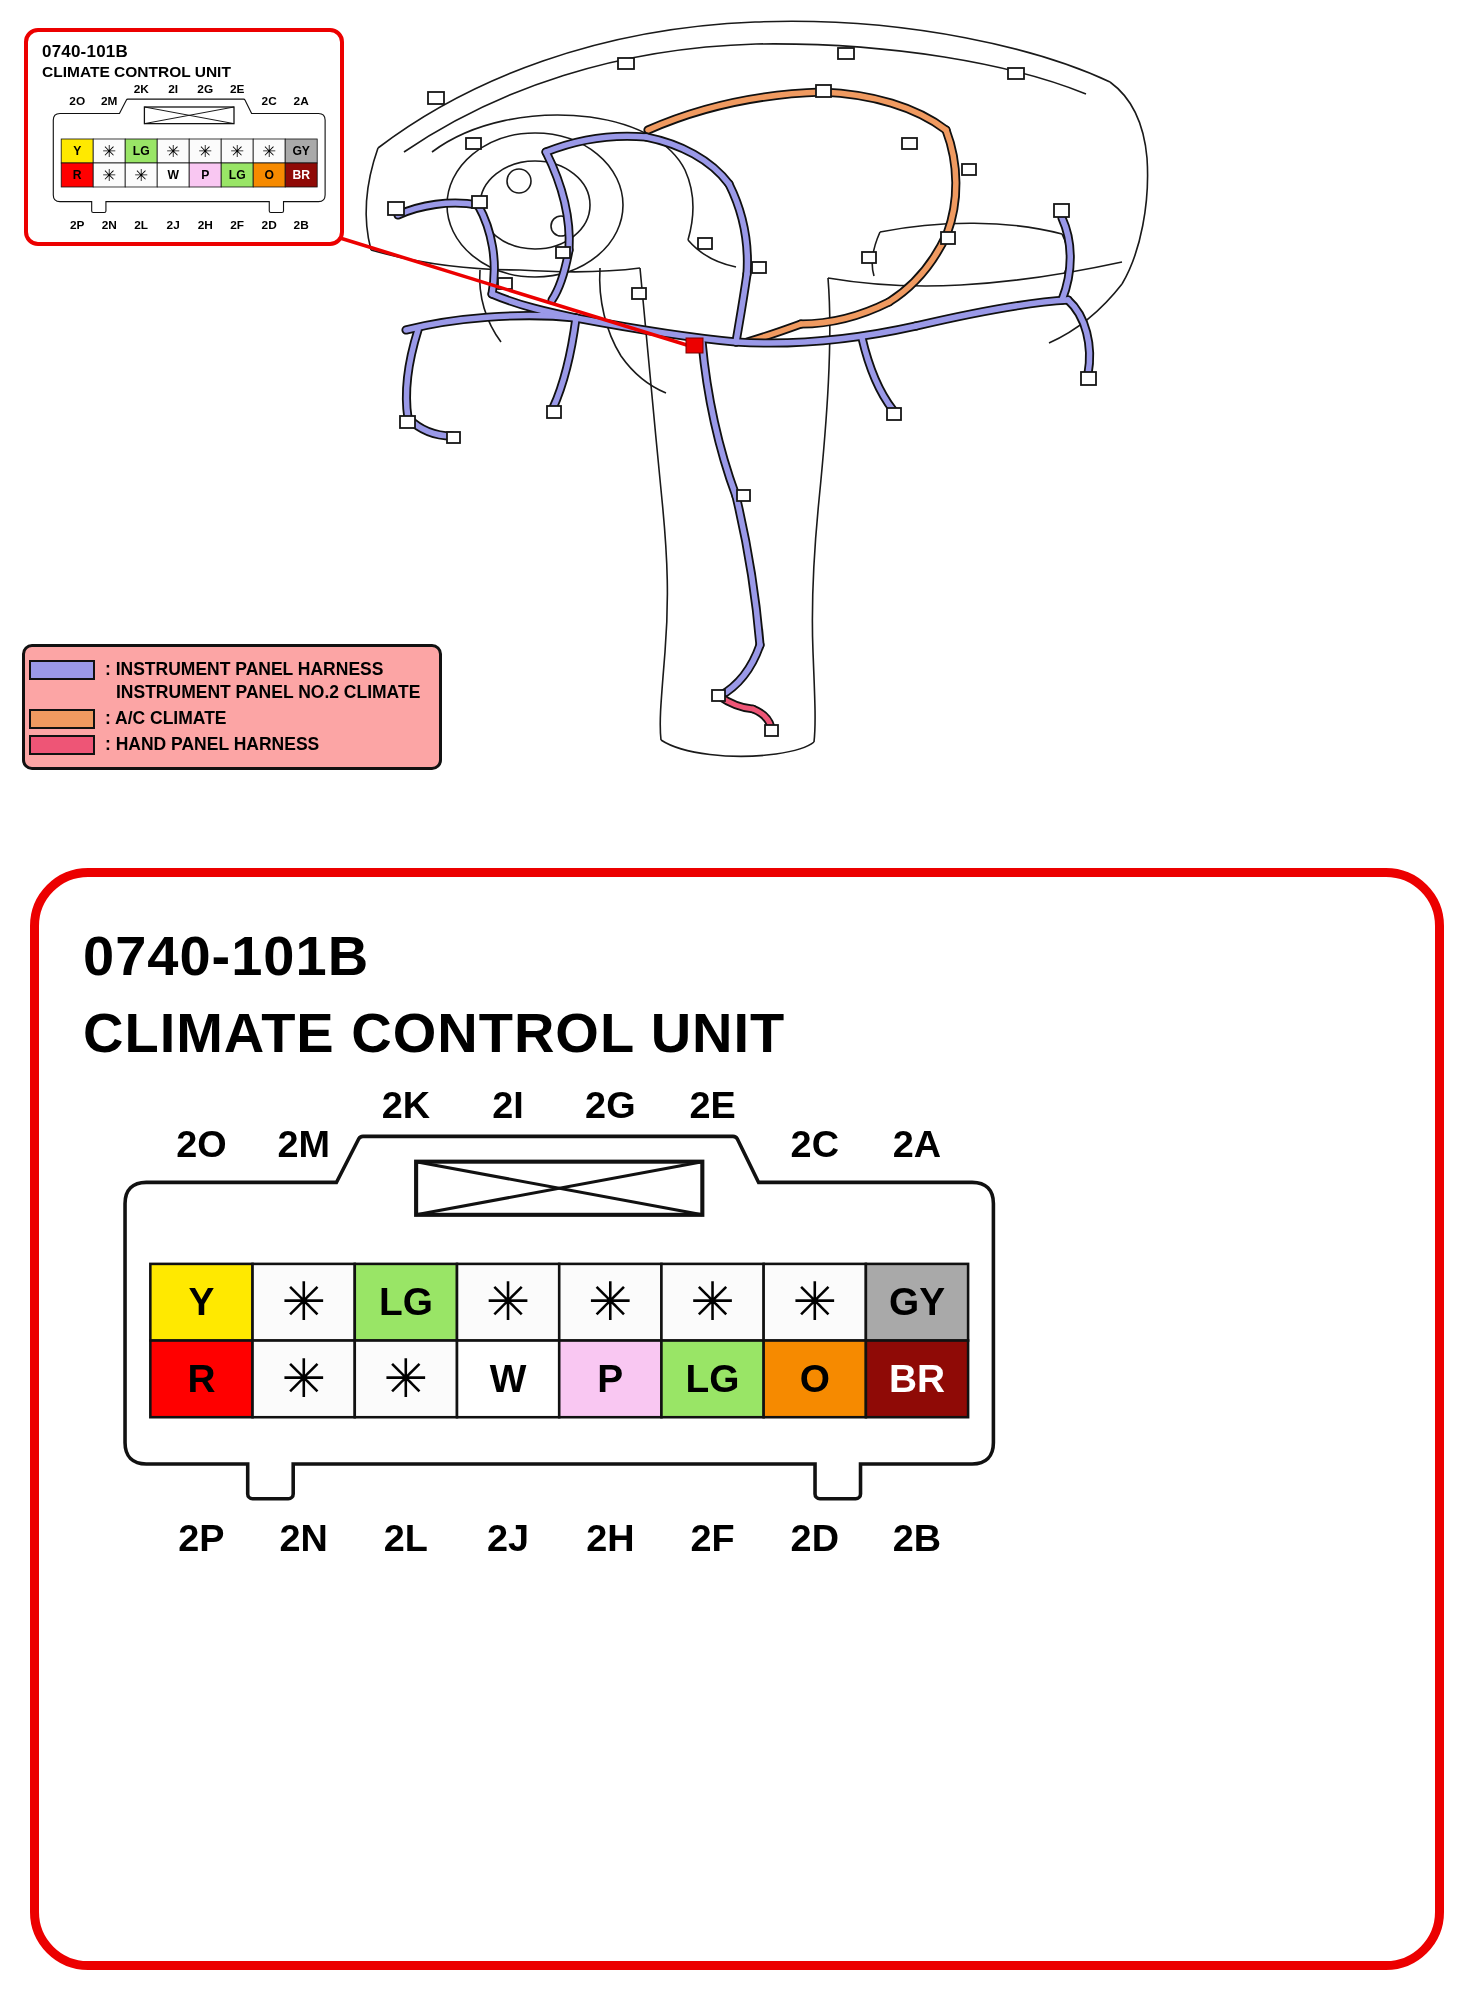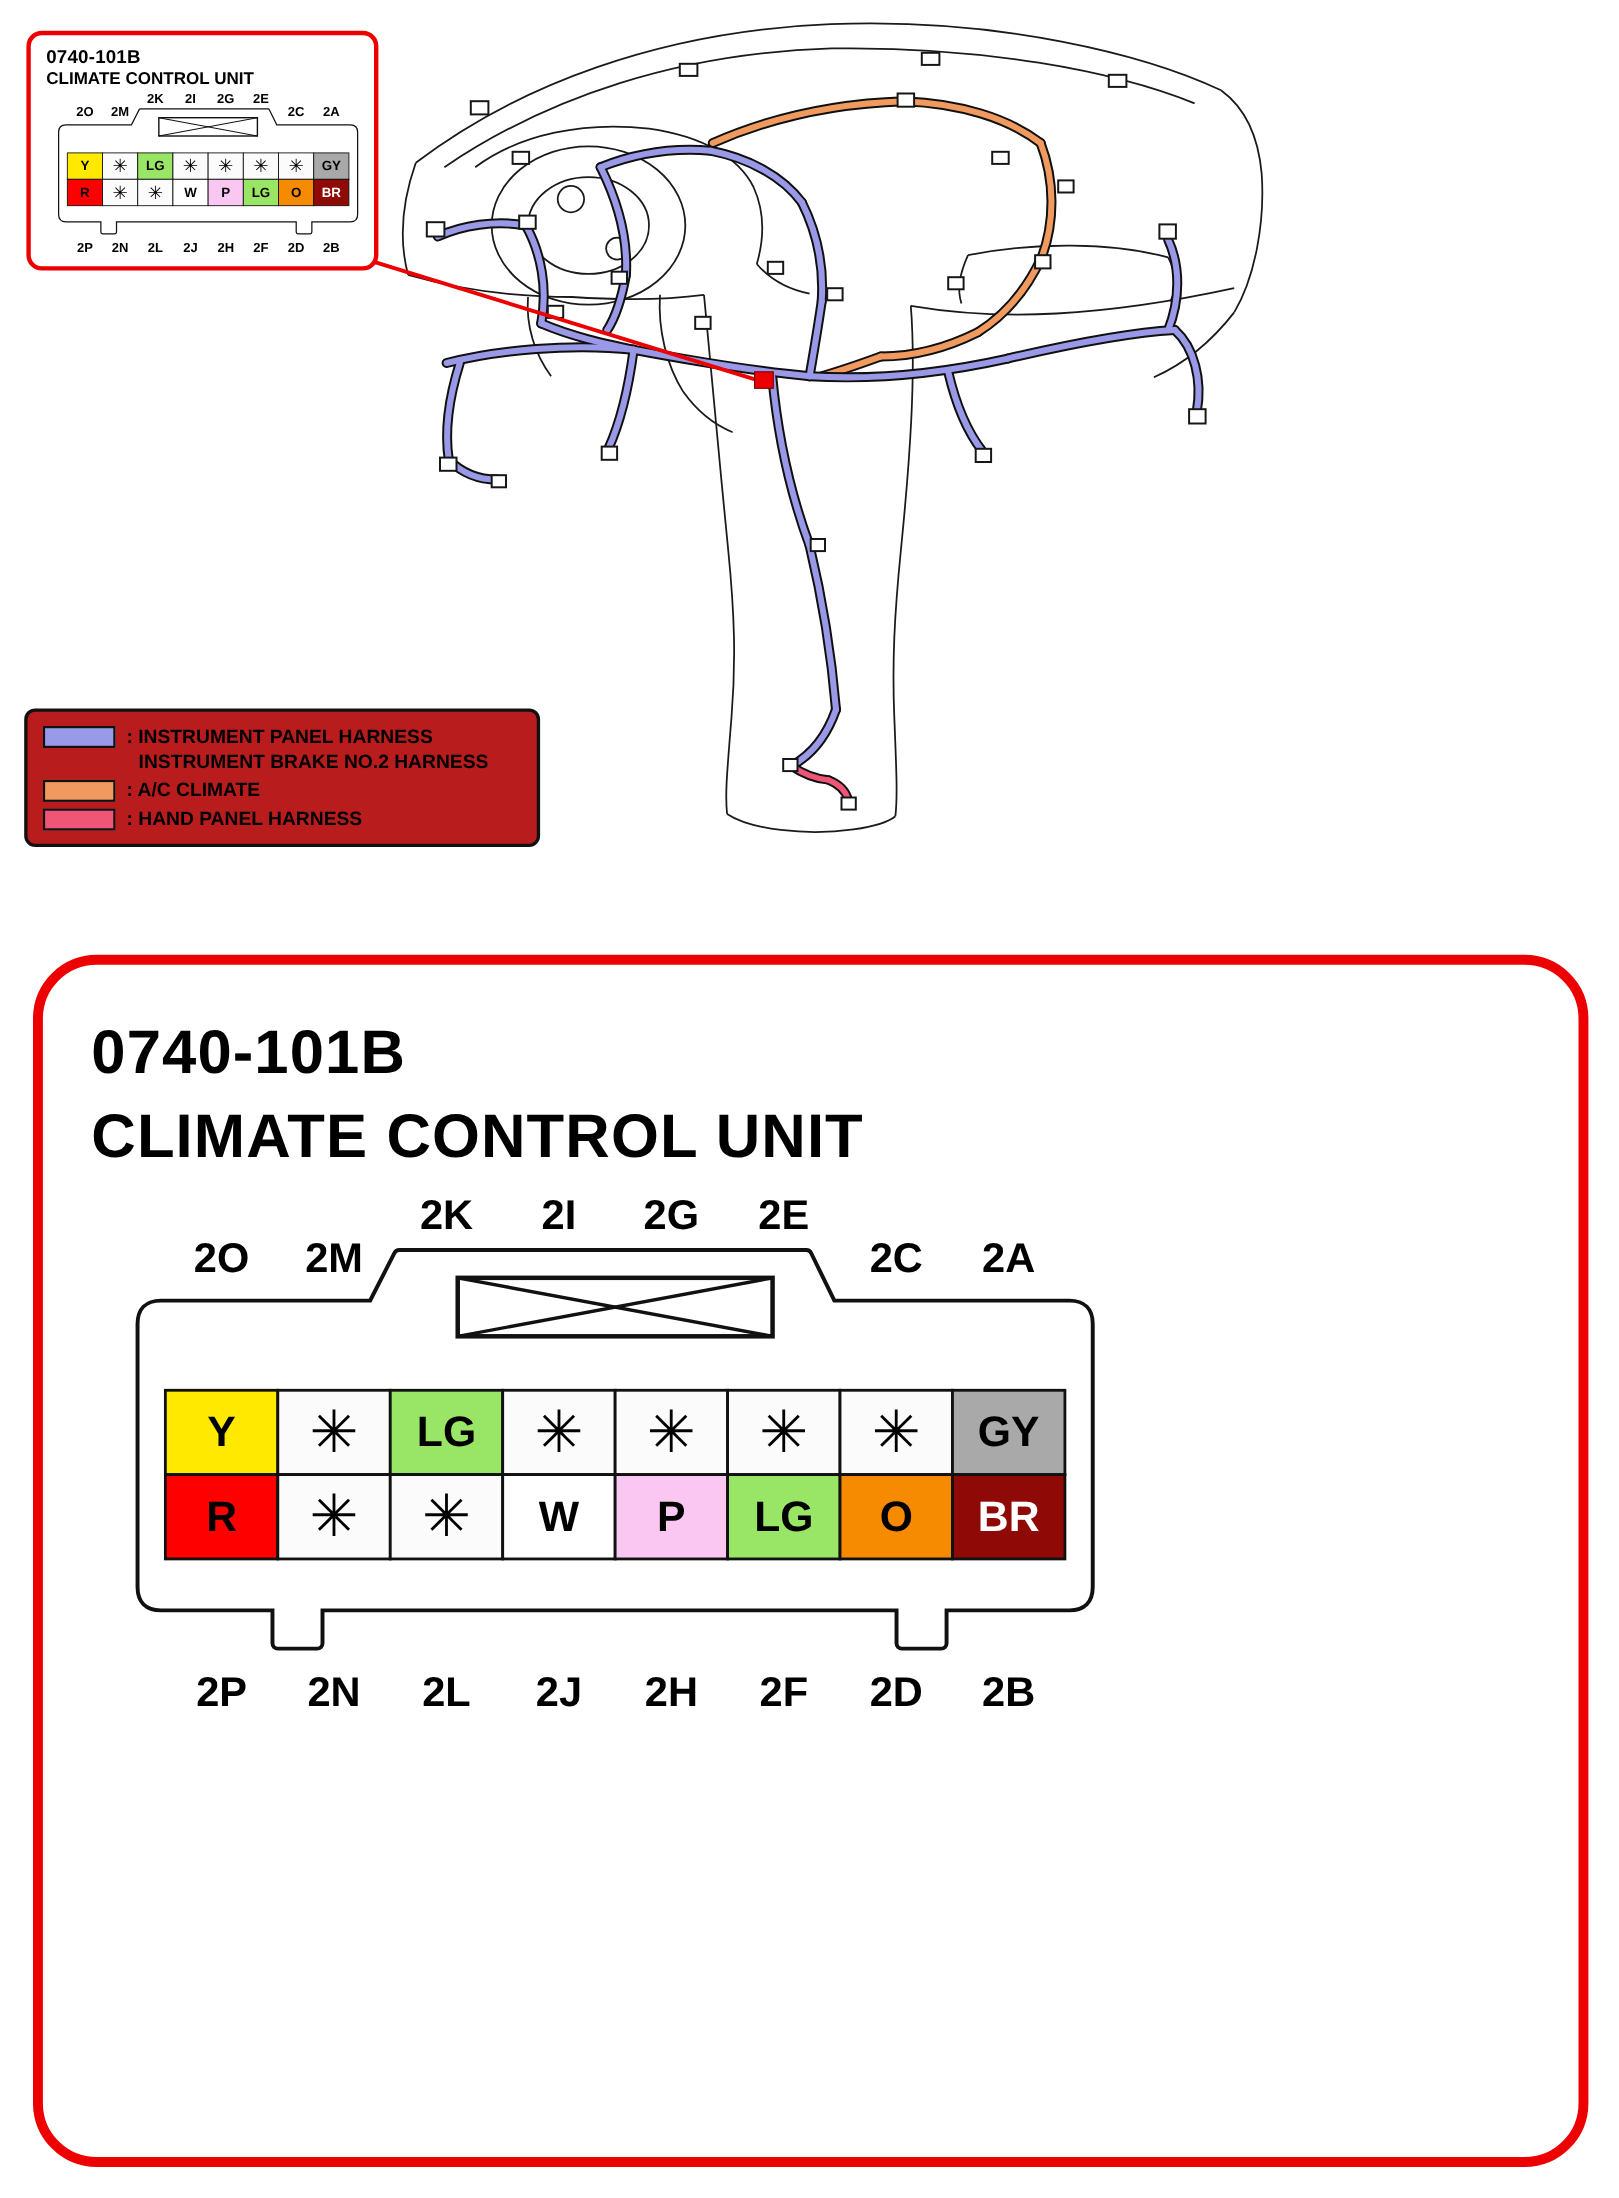--- a/index.html
+++ b/index.html
@@ -11,22 +11,22 @@
   .callout{position:absolute;left:24px;top:28px;width:320px;height:218px;border:4px solid var(--accent);
            border-radius:14px;background:#fff;padding:10px 12px 6px 14px;z-index:3}
   .callout .code{font-size:17px;font-weight:bold;letter-spacing:.2px}
   .callout .title{font-size:15.5px;font-weight:bold;margin-top:1px;white-space:nowrap}
   .callout svg{display:block;width:288px;margin-top:2px}
 
   
   .harness-svg{position:absolute;left:0;top:0;z-index:1;pointer-events:none}
 
   
-  .legend{position:absolute;left:22px;top:644px;width:469px;border:3px solid #111;border-radius:10px;
-          background:#b91c1c;padding:8px 14px;z-index:2}
+  .legend{position:absolute;left:22px;top:644px;width:420px;border:3px solid #111;border-radius:10px;
+          background:#fca5a5;padding:8px 4px;z-index:2}
   .legend-row{display:flex;gap:10px;margin:3px 0;align-items:flex-start}
   .swatch{width:66px;height:20px;border:2px solid #111;flex:none;margin-top:2px}
   .legend-text div{font-size:17.5px;font-weight:bold;line-height:23px;white-space:nowrap}
   .legend-text .cont{padding-left:11px}
 
   
   .main-box{position:absolute;left:30px;top:868px;width:1414px;height:1102px;border:9px solid var(--accent);
             border-radius:58px;background:#fff;z-index:2;padding:46px 0 0 44px}
   .main-box .code{font-size:56px;font-weight:bold;letter-spacing:1px}
   .main-box .title{font-size:56px;font-weight:bold;margin-top:12px;letter-spacing:1px;white-space:nowrap}
@@ -227,21 +227,21 @@
 
   <line x1="340" y1="238" x2="690" y2="346" style="stroke:var(--accent)" stroke-width="3.5"></line>
   <rect x="686" y="338" width="17" height="15" style="fill:var(--accent)" stroke="#7a0000" stroke-width="1"></rect>
 </svg>
 
 <div class="legend">
     <div class="legend-row">
       <span class="swatch" style="background: rgb(154, 153, 232);"></span>
       <div class="legend-text">
         <div>: INSTRUMENT PANEL HARNESS</div>
-        <div class="cont">INSTRUMENT BRAKE NO.2 HARNESS</div>
+        <div class="cont">INSTRUMENT PANEL NO.2 CLIMATE</div>
       </div>
     </div>
     <div class="legend-row">
       <span class="swatch" style="background: rgb(240, 154, 96);"></span>
       <div class="legend-text">
         <div>: A/C CLIMATE</div>
       </div>
     </div>
     <div class="legend-row">
       <span class="swatch" style="background: rgb(238, 85, 118);"></span>

